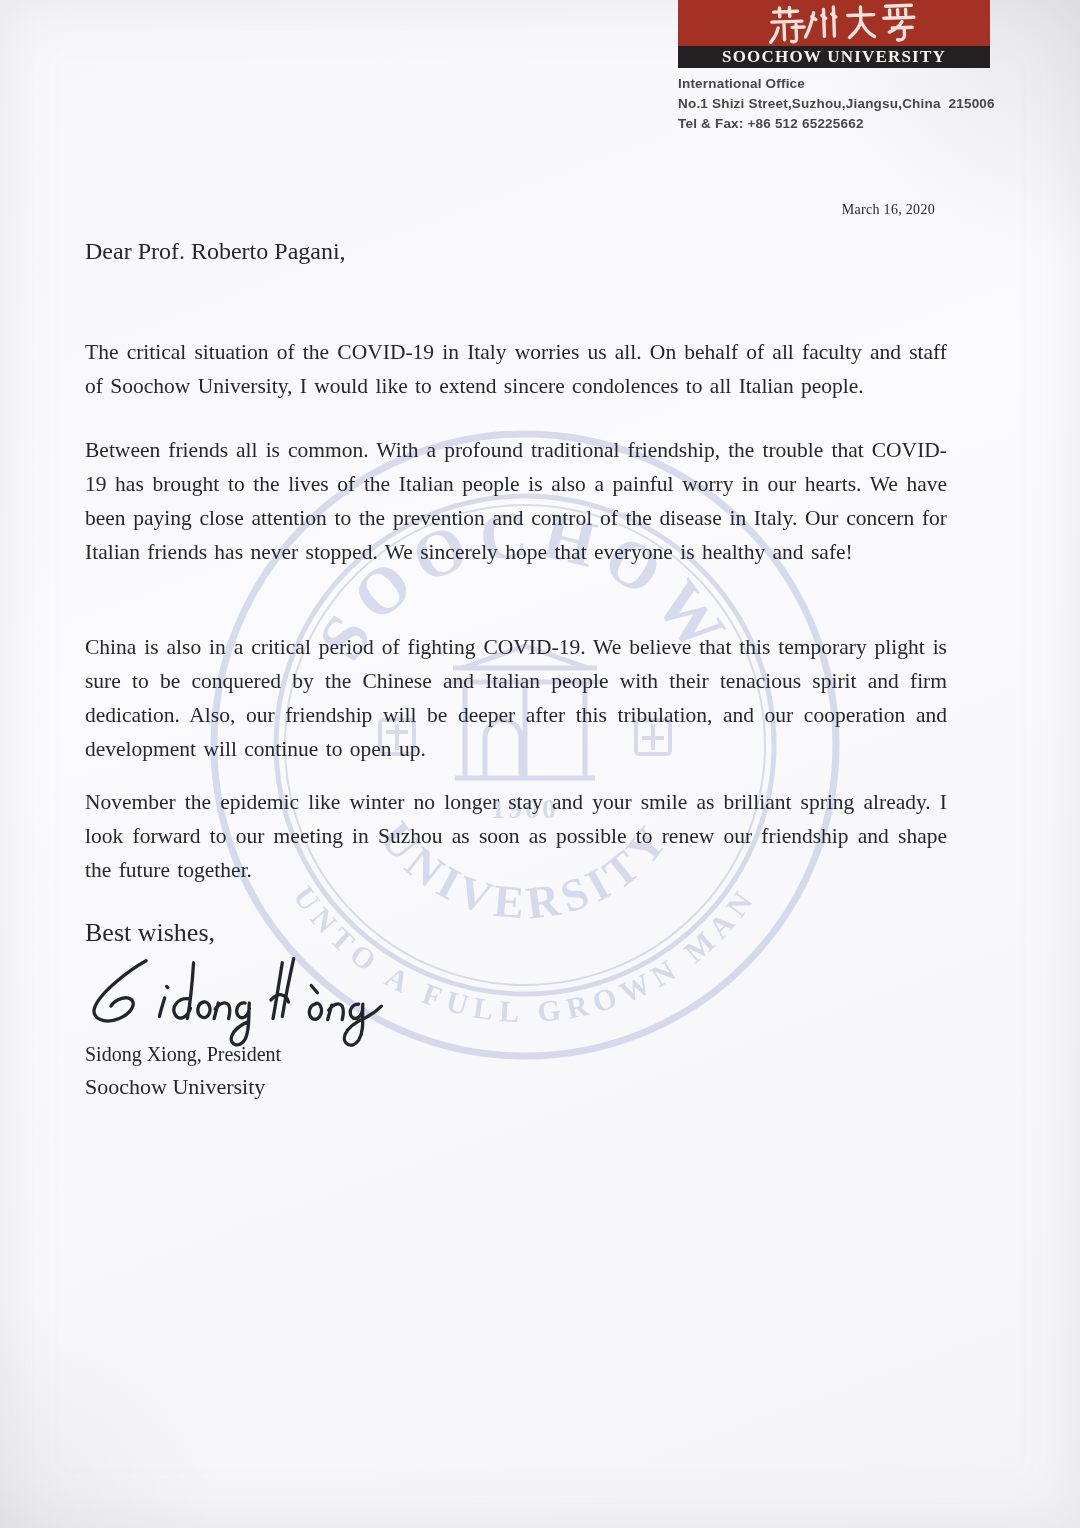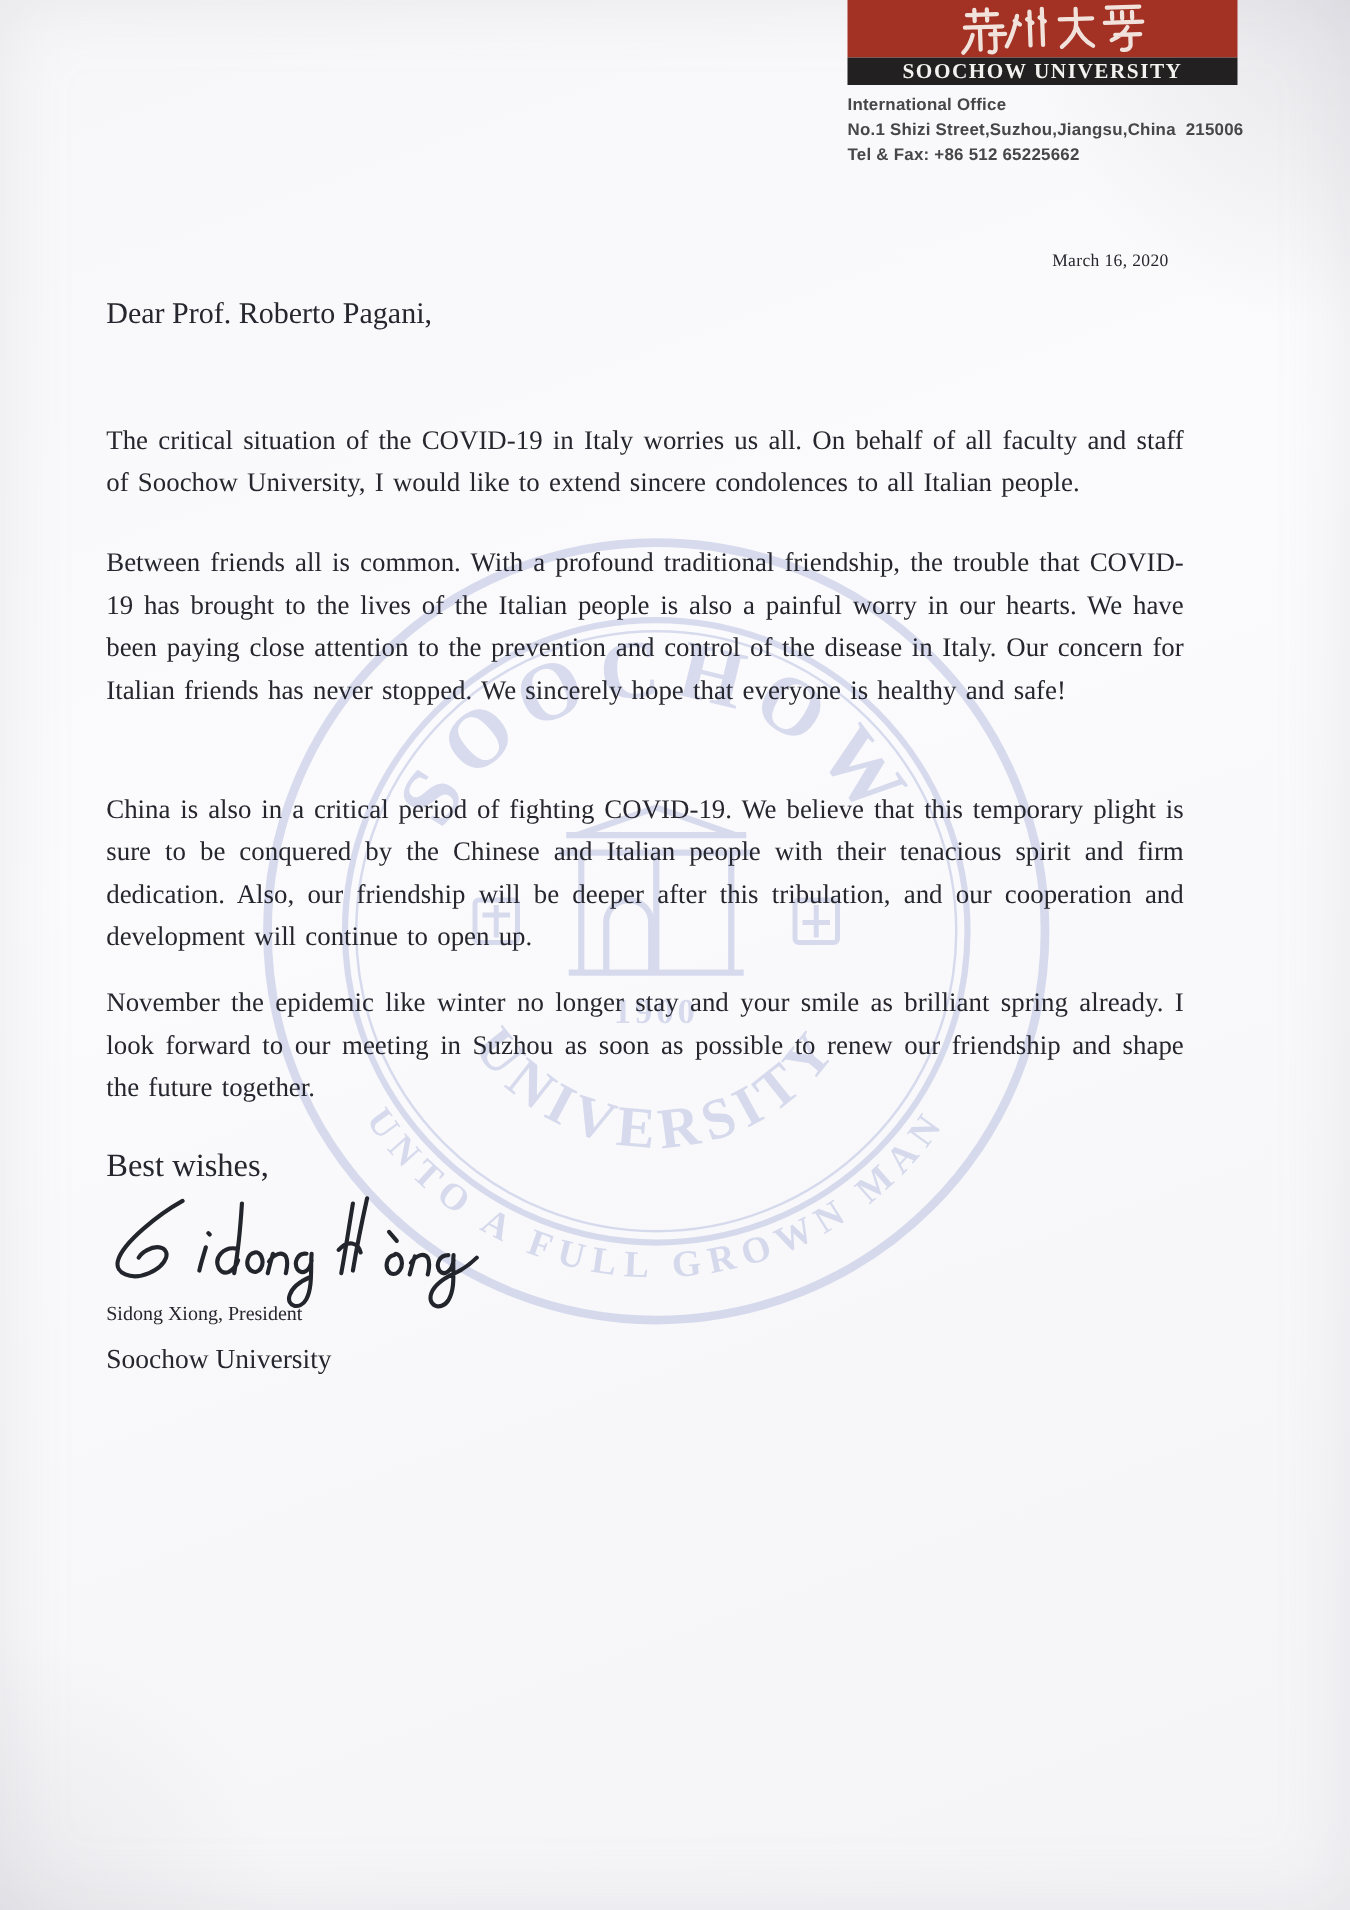--- a/index.html
+++ b/index.html
@@ -47,21 +47,21 @@
   }
   .salutation{ position:absolute; left:85px; top:238px; font-size:24px; }
   .para{
     position:absolute; left:85px; width:862px; margin:0;
     font-size:21.5px; line-height:34px;
     text-align:justify; text-justify:inter-word; word-spacing:2px;
   }
   .p1{ top:295px;margin-top:40px; } .p2{ top:433px; } .p3{ top:630px; } .p4{ top:785px; }
   .closing{ position:absolute; left:85px; top:918px; font-size:26px; }
   .signature{ position:absolute; left:80px; top:950px; }
-  .sig-name{ position:absolute; left:85px; top:1043px; font-size:16px; }
+  .sig-name{ position:absolute; left:85px; top:1043px; font-size:20px; }
   .sig-org{ position:absolute; left:85px; top:1074px; font-size:22px; }
 </style>
 </head>
 <body>
 
 <div class="page">
 
   <svg class="watermark" viewBox="0 0 650 650" aria-hidden="true">
     <g fill="none" stroke="#b4bcde">
       <circle cx="325" cy="325" r="311" stroke-width="7"></circle>

